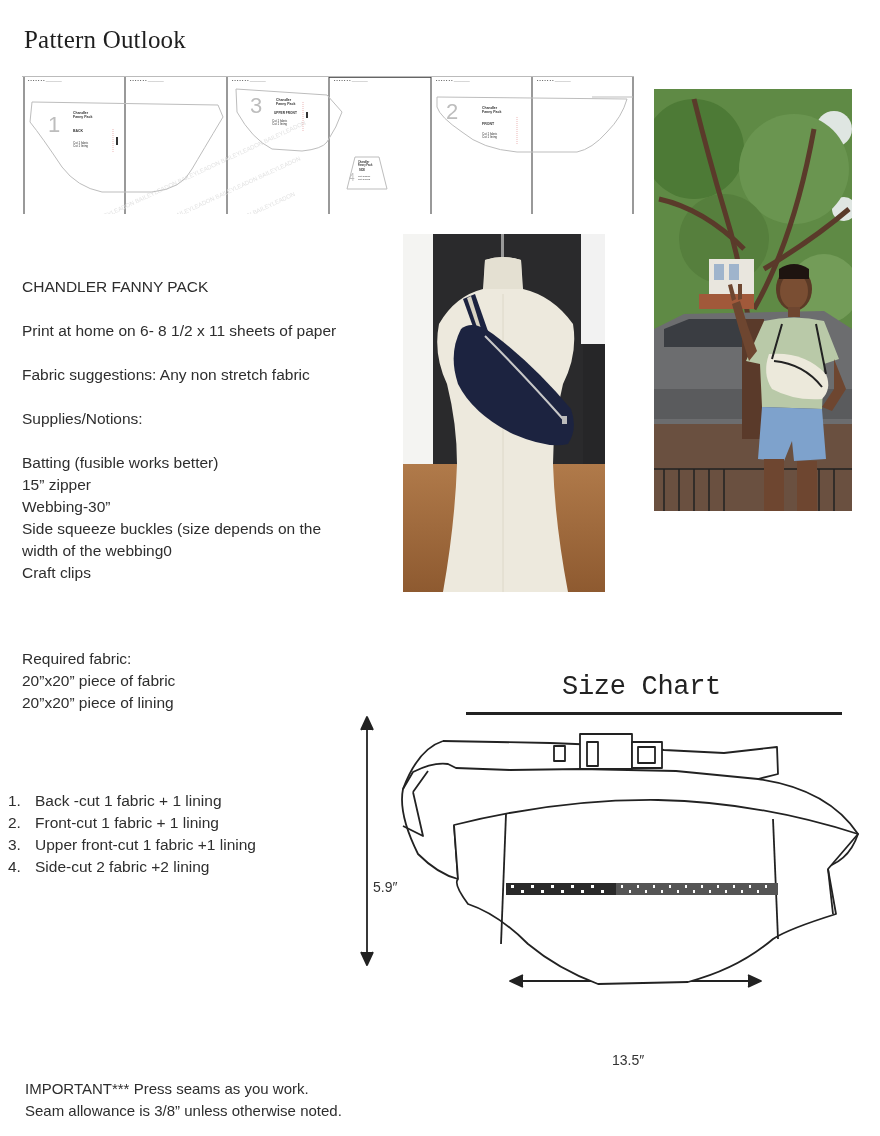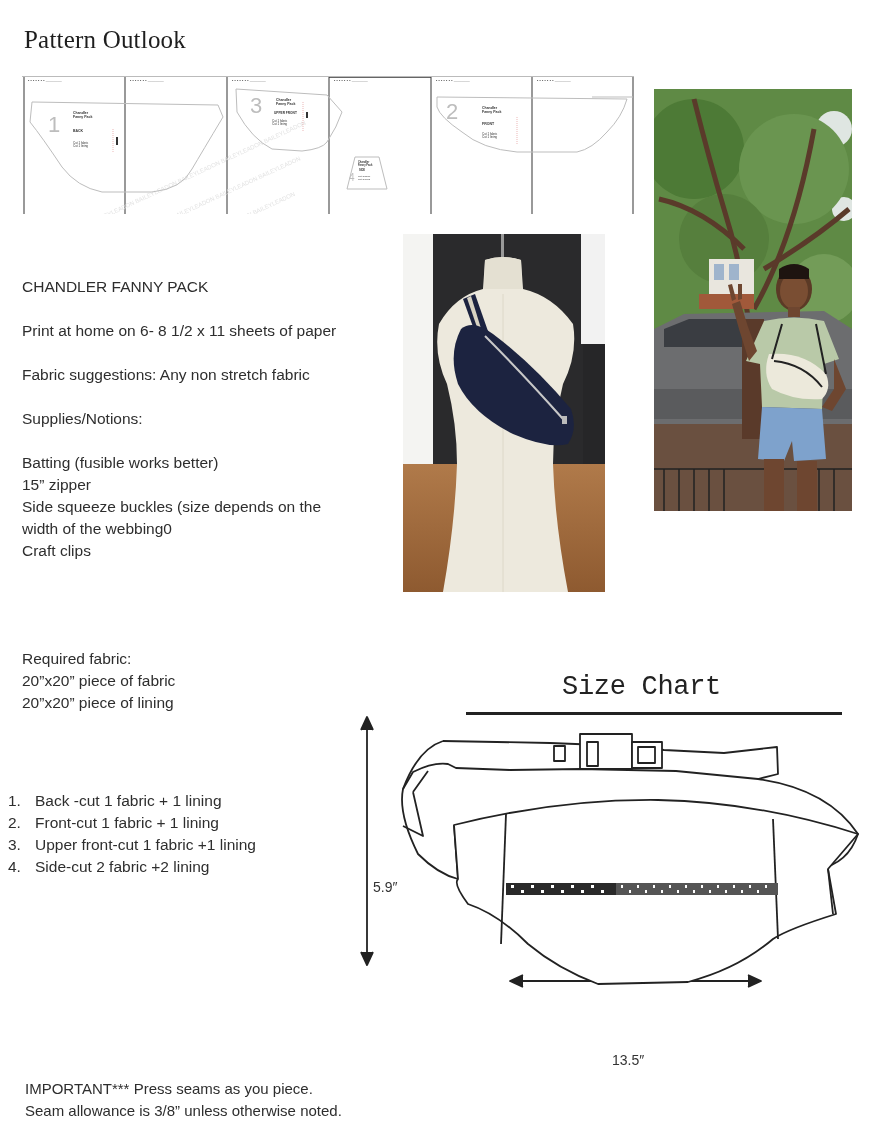--- a/index.html
+++ b/index.html
@@ -121,20 +121,21 @@
   <p>CHANDLER FANNY PACK</p>
   <div class="gap"></div>
   <p>Print at home on 6- 8 1/2 x 11 sheets of paper</p>
   <div class="gap"></div>
   <p>Fabric suggestions: Any non stretch fabric</p>
   <div class="gap"></div>
   <p>Supplies/Notions:</p>
   <div class="gap"></div>
   <p>Batting (fusible works better)</p>
   <p>15” zipper</p>
+  <p>Webbing-30”</p>
   <p>Side squeeze buckles (size depends on the</p>
   <p>width of the webbing0</p>
   <p>Craft clips</p>
 </div>
 
 <div class="abs text-block" style="left:22px; top:648px;">
   <p>Required fabric:</p>
   <p>20”x20” piece of fabric</p>
   <p>20”x20” piece of lining</p>
 </div>
@@ -322,15 +323,15 @@
       <rect x="391" y="171" width="2" height="3"></rect>
         <rect x="399" y="176" width="2" height="3"></rect>
       <rect x="407" y="171" width="2" height="3"></rect>
     </g>
   </svg>
 </div>
 <div class="abs dim-label" style="left:373px; top:879px;">5.9″</div>
 <div class="abs dim-label" style="left:612px; top:1028px;margin-top:24px;">13.5″</div>
 
 <div class="abs footer">
-  <p>IMPORTANT*** Press seams as you piece.</p>
+  <p>IMPORTANT*** Press seams as you work.</p>
   <p>Seam allowance is 3/8” unless otherwise noted.</p>
 </div>
 
 </body></html>

